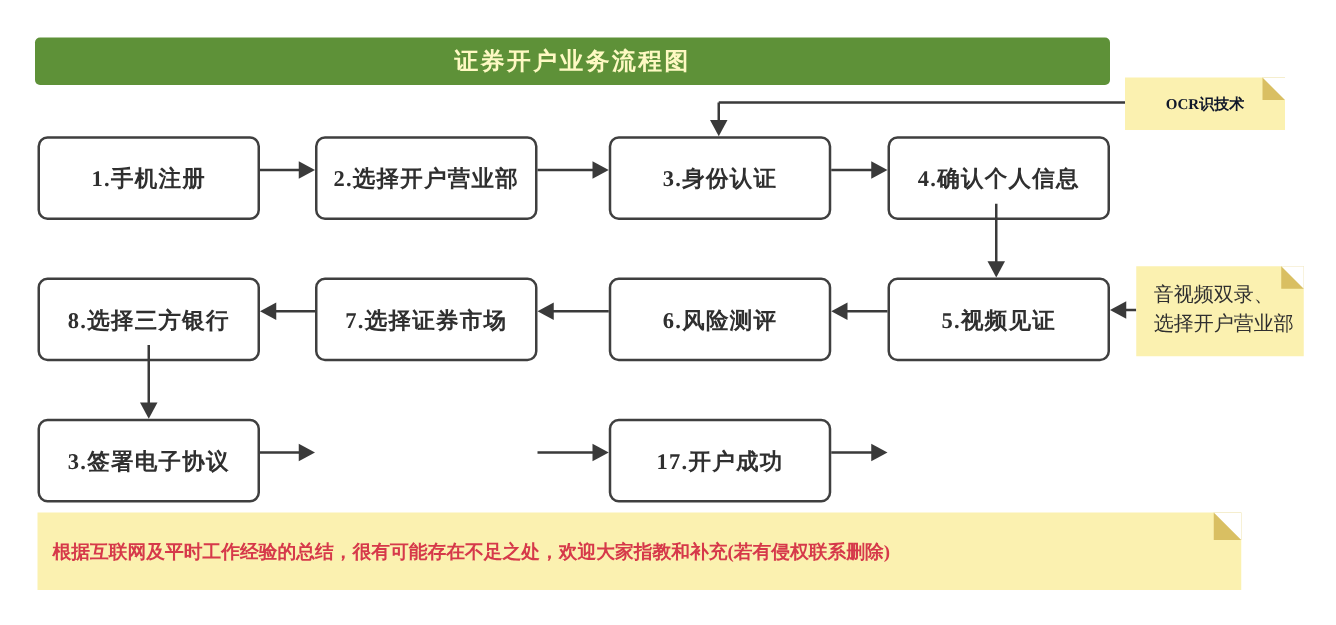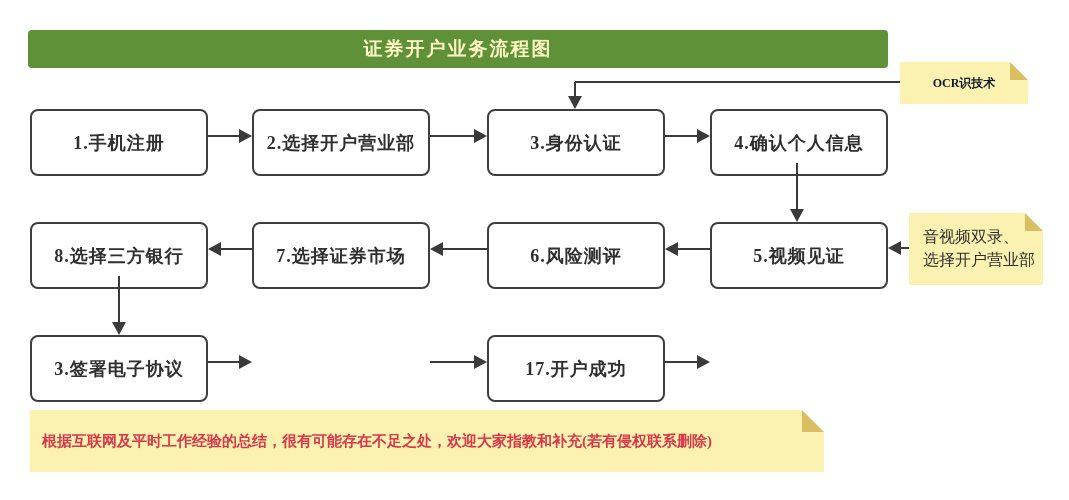--- a/index.html
+++ b/index.html
@@ -55,21 +55,21 @@
   
   .note{position:absolute;background:var(--note-bg);}
   .note::after{content:"";position:absolute;top:0;right:0;width:0;height:0;
     border-style:solid;border-width:0 18px 18px 0;
     border-color:transparent #ffffff var(--note-fold) transparent;}
   .ocr-note{left:900px;top:62px;width:128px;height:42px;
     display:flex;align-items:center;justify-content:center;
     font-size:12px;font-weight:bold;color:#0f172a;}
   .av-note{left:909px;top:213px;width:134px;height:72px;box-sizing:border-box;
     padding:12px 0 0 14px;font-size:16px;font-weight:normal;color:#2f2f2f;line-height:1.45;}
-  .disclaimer-note{left:30px;top:410px;width:794px;height:62px;box-sizing:border-box;
+  .disclaimer-note{left:30px;top:410px;width:963px;height:62px;box-sizing:border-box;
     display:flex;align-items:center;padding-left:12px;
     font-size:15px;font-weight:bold;color:var(--red);}
   .disclaimer-note::after{border-width:0 22px 22px 0;}
 </style>
 </head>
 <body>
 
 <div class="canvas">
 
   <div class="title-bar">

